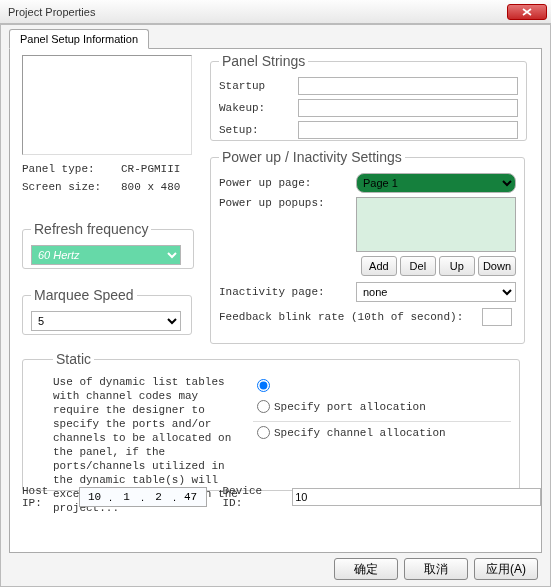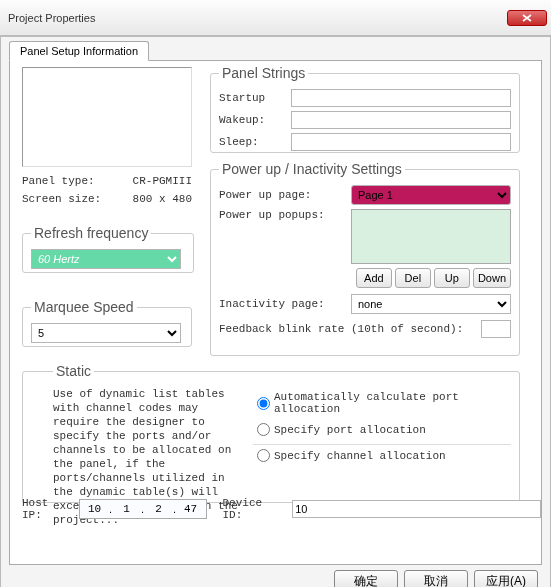--- a/index.html
+++ b/index.html
@@ -7,21 +7,21 @@
     margin: 0;
     padding: 0;
     font-family: "Tahoma", "Microsoft YaHei", sans-serif;
     font-size: 11px;
     background: #f0f0f0;
     width: 551px;
     height: 587px;
     overflow: hidden;
   }
   .titlebar {
-    height: 36px;
+    height: 24px;
     background: linear-gradient(#fdfdfd, #e8e8e8);
     border-bottom: 1px solid #bbb;
     display: flex;
     align-items: center;
     padding: 0 4px 0 8px;
     justify-content: space-between;
     gap: 8px;
   }
   .titlebar-text { color: #333; }
   .close-btn {
@@ -81,31 +81,31 @@
   }
   .preview {
     border: 1px solid #999;
     border-right-color:#ddd;
     border-bottom-color:#ddd;
     width: 170px;
     height: 100px;
     background: #fff;
   }
   .lbl { color: #333; font-family: "Courier New", monospace; letter-spacing: 0px; }
-  .row { display: flex; align-items: center; margin-bottom: 4px; gap: 8px; justify-content: space-between; }
+  .row { display: flex; align-items: center; margin-bottom: 4px; gap: 19px; }
   input.txt, select.sel {
     border: 1px solid #b5b5b5;
     background: #fff;
     height: 18px;
     font-size: 11px;
     padding: 0 2px;
   }
   select.sel { height: 20px; }
   .sel.selected { background: #c8e6c9; }
-  .sel.pageup { background: #be185d; border-radius:3px; }
+  .sel.pageup { background: #15803d; border-radius:8px; }
   textarea.listbox {
     border: 1px solid #aaa;
     background: #d9efe0;
     width: 160px;
     height: 55px;
     resize: none;
   }
   .smbtn {
     border: 1px solid #aaa;
     background: linear-gradient(#fdfdfd,#e6e6e6);
@@ -179,21 +179,21 @@
       <div class="row">
         <span class="lbl" style="width:80px">Panel type:</span>
         <span class="lbl">CR-PGMIII</span>
       </div>
       <div class="row" style="margin-top:6px">
         <span class="lbl" style="width:80px">Screen size:</span>
         <span class="lbl">800 x 480</span>
       </div>
     </div>
 
-    <fieldset class="gbox" style="left:12px; top:164px; width:172px; height:48px;">
+    <fieldset class="gbox" style="left:12px; top:172px; width:172px; height:48px;">
       <legend>Refresh frequency</legend>
       <select class="sel selected" style="width:150px; background:#66d9a8; color:#fff;font-style:italic;">
         <option>60 Hertz</option>
       </select>
     </fieldset>
 
     <fieldset class="gbox" style="left:12px; top:238px; width:170px; height:48px;">
       <legend>Marquee Speed</legend>
       <select class="sel" style="width:150px;">
         <option>5</option>
@@ -204,21 +204,21 @@
       <legend>Panel Strings</legend>
       <div class="row">
         <span class="lbl" style="width:60px">Startup</span>
         <input class="txt" style="width: 220px;" value="">
       </div>
       <div class="row">
         <span class="lbl" style="width:60px">Wakeup:</span>
         <input class="txt" style="width: 220px;" value="">
       </div>
       <div class="row">
-        <span class="lbl" style="width:60px">Sleep:</span>
+        <span class="lbl" style="width:60px">Setup:</span>
         <input class="txt" style="width: 220px;" value="">
       </div>
     </fieldset>
 
     <fieldset class="gbox" style="left:200px; top:100px; width:310px; height:195px;">
       <legend>Power up / Inactivity Settings</legend>
       <div class="row">
         <span class="lbl" style="width:118px">Power up page:</span>
         <select class="sel pageup" style="width:160px;">
           <option>Page 1</option>
@@ -246,21 +246,20 @@
       </div>
     </fieldset>
 
     <fieldset class="gbox" style="left:12px; top:302px; width:498px; height:140px;padding-left:30px;">
       <legend>Static</legend>
       <div style="display:flex; gap:10px;">
         <div class="static-text" style="width:190px;">Use of dynamic list tables with channel codes may require the designer to specify the ports and/or channels to be allocated on the panel, if the ports/channels utilized in the dynamic table(s) will exceed those declared in the project...</div>
         <div style="flex:1;">
           <div class="radio-row">
             <input type="radio" name="port" checked="" style="">
-            <span class="lbl">Automatically calculate port allocation</span>
           </div>
           <div class="radio-row">
             <input type="radio" name="port" style="">
             <span class="lbl">Specify port allocation</span>
           </div>
           <div class="divider"></div>
           <div class="radio-row">
             <input type="radio" name="chan" style="">
             <span class="lbl">Specify channel allocation</span>
           </div>

